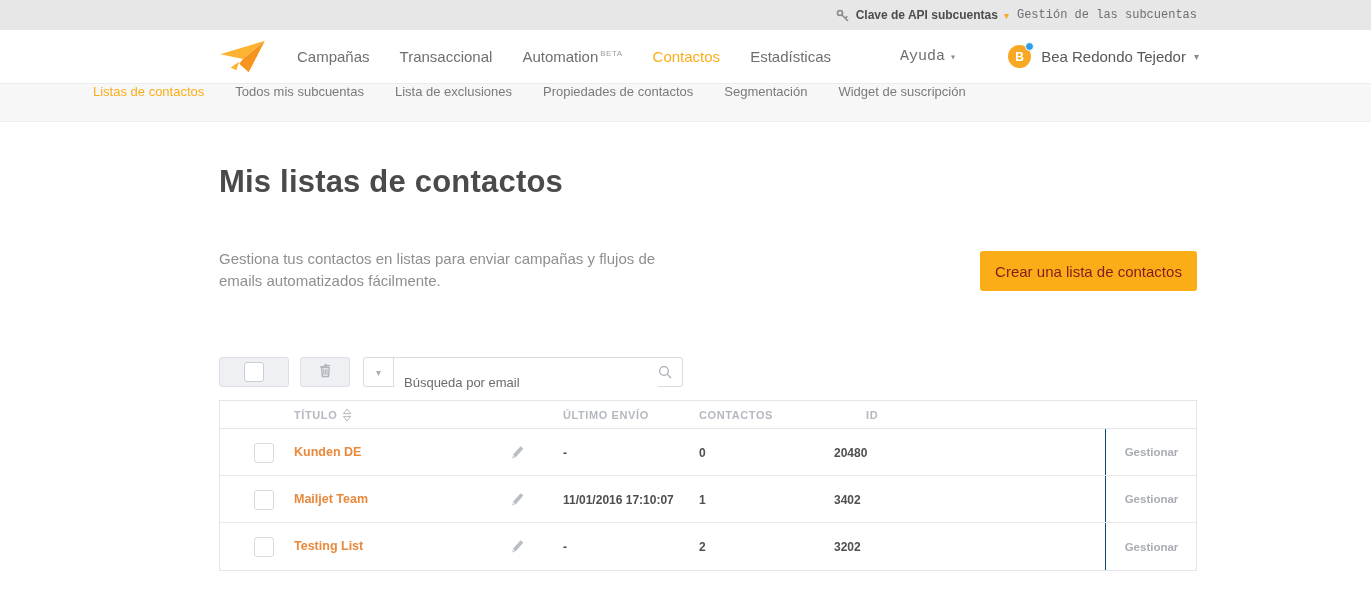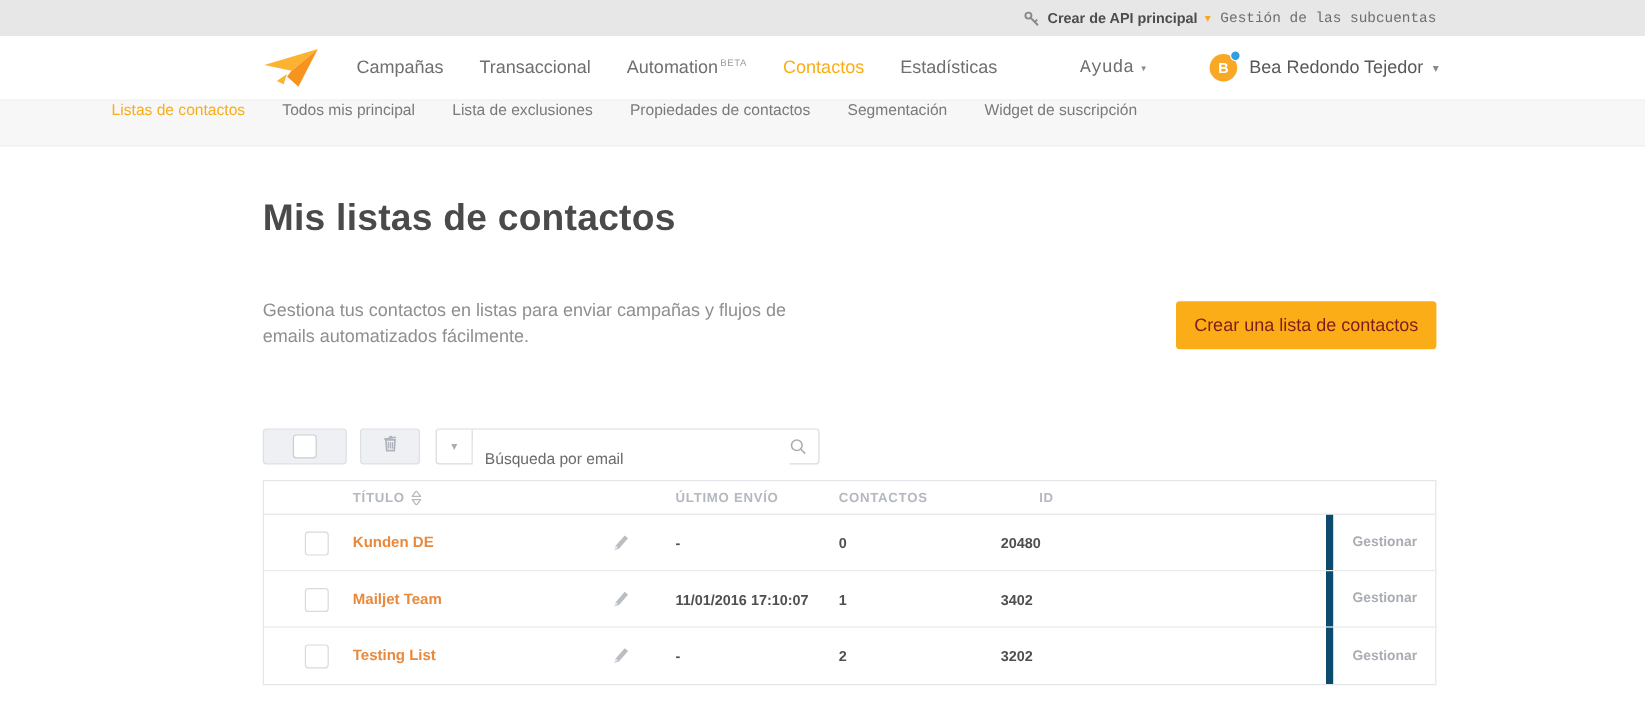--- a/index.html
+++ b/index.html
@@ -63,36 +63,36 @@
   .th-count { left:479px; }
   .th-id    { left:614px;margin-left:32px; }
   .row { position:relative; height:47px; border-bottom:1px solid #eaeaea; }
   .row:last-child { border-bottom:none; }
   .row .cb { position:absolute; left:34px; top:14px; width:20px; height:20px; background:#fff; border:1px solid #d7dade; border-radius:3px; cursor:pointer; }
   .row .title { position:absolute; left:74px; top:16px; font-size:12.5px; font-weight:bold; color:#e8893c; cursor:pointer; }
   .row .edit { position:absolute; left:288px; top:13px; cursor:pointer; }
   .row .last { position:absolute; left:343px; top:17px; font-size:12px; font-weight:bold; color:#4f4f4f; }
   .row .count { position:absolute; left:479px; top:17px; font-size:12px; font-weight:bold; color:#4f4f4f; }
   .row .id { position:absolute; left:614px; top:17px; font-size:12px; font-weight:bold; color:#4f4f4f; }
-  .action-col { position:absolute; left:885px; top:0; width:92px; height:100%; border-left:6px solid #0c4a6e; display:flex; align-items:center; justify-content:center; }
+  .action-col { position:absolute; left:885px; top:0; width:92px; height:100%; border-left:1px solid #0c4a6e; display:flex; align-items:center; justify-content:center; }
   .manage { font-size:11.5px; font-weight:bold; color:#a9adb3; cursor:pointer; white-space:nowrap; }
 </style>
 </head>
 <body>
 
 <div class="page">
 
   <div class="topbar">
     <span class="key-icon">
       <svg width="13" height="13" viewBox="0 0 13 13">
           <circle cx="4" cy="4" r="2.5" fill="none" stroke="#8a8a8a" stroke-width="1.6"></circle>
           <path d="M6 6 L12 12 M9.3 9.3 L11.3 7.3" stroke="#8a8a8a" stroke-width="1.6" fill="none"></path>
         </svg>
     </span>
-    <span class="api-key">Crear de API principal</span>
+    <span class="api-key">Clave de API subcuentas</span>
     <span class="caret-orange">▾</span>
     <span class="subaccounts">Gestión de las subcuentas</span>
   </div>
 
   <div class="mainnav">
     <svg class="logo" viewBox="0 0 50 40">
       <polygon points="1,17 48,3 25,22" fill="#fcb331"></polygon>
       <polygon points="25,22 48,3 31,36 21,27" fill="#f7941e"></polygon>
       <polygon points="12,31 21,25 18,34" fill="#fcb331"></polygon>
     </svg>
@@ -111,21 +111,21 @@
             <span class="dot"></span>
           </span>
         <span class="user-name">Bea Redondo Tejedor</span>
         <span class="caret">▾</span>
       </span>
     </div>
   </div>
 
   <div class="subnav">
     <span class="subnav-item active">Listas de contactos</span>
-    <span class="subnav-item">Todos mis principal</span>
+    <span class="subnav-item">Todos mis subcuentas</span>
     <span class="subnav-item">Lista de exclusiones</span>
     <span class="subnav-item">Propiedades de contactos</span>
     <span class="subnav-item">Segmentación</span>
     <span class="subnav-item">Widget de suscripción</span>
   </div>
 
   <div class="content">
     <div class="container">
       <h1 class="page-title">Mis listas de contactos</h1>
       <p class="page-desc">Gestiona tus contactos en listas para enviar campañas y flujos de emails automatizados fácilmente.</p>

